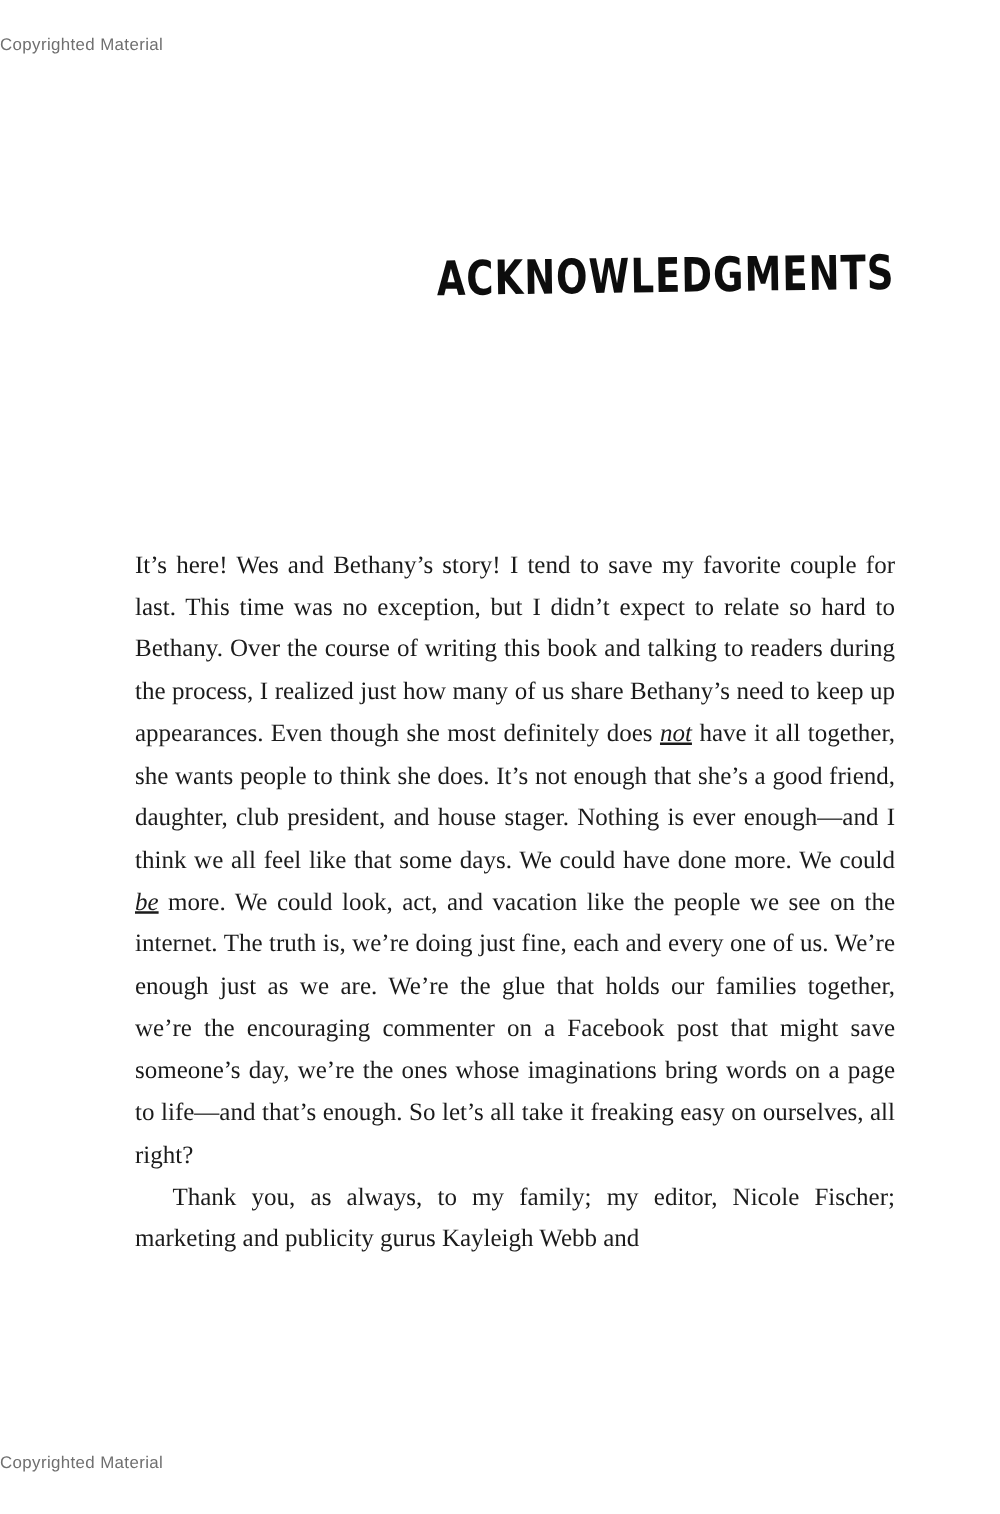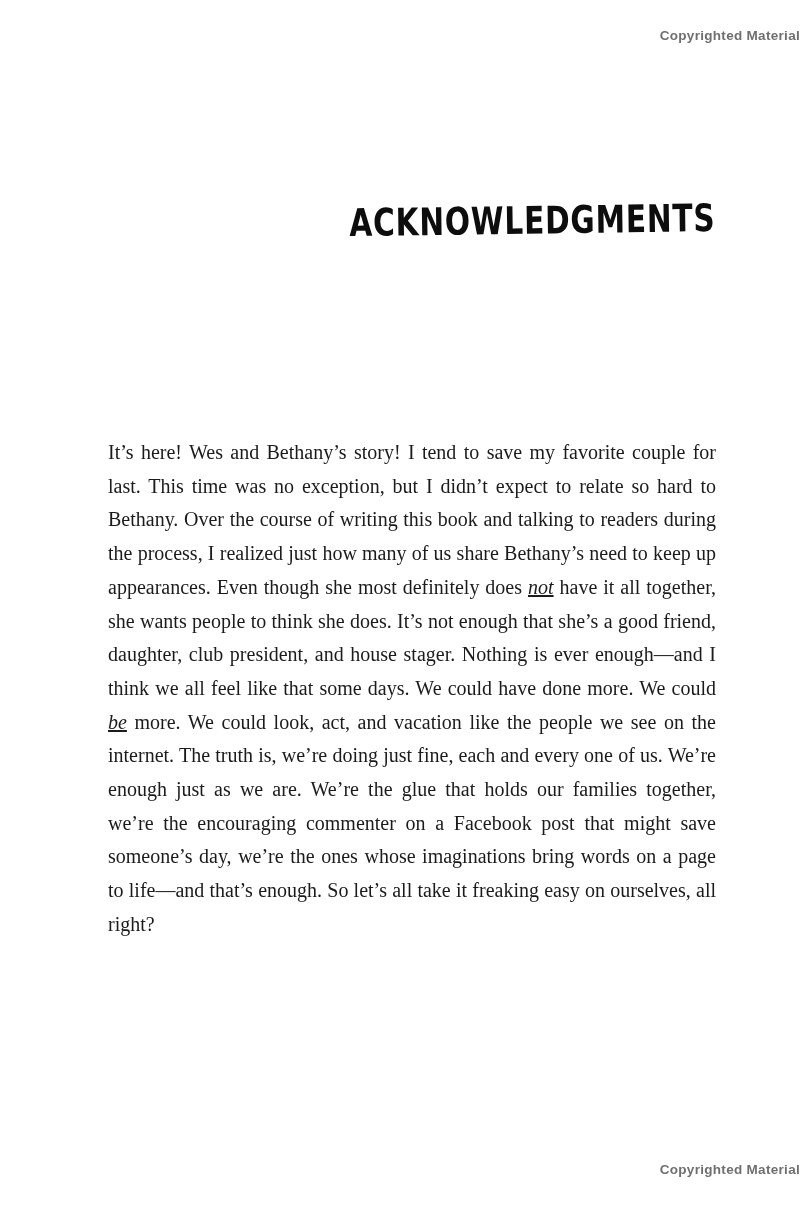--- a/index.html
+++ b/index.html
@@ -12,24 +12,24 @@
     width: 800px;
     height: 1211px;
     background: #ffffff;
     overflow: hidden;
     font-family: "Liberation Serif", serif;
   }
   .notice {
     position: absolute;
     left: 0;
     right: 0;
-    text-align: right;
+    text-align: left;
     font-family: "Liberation Sans", sans-serif;
     font-size: 13.5px;
-    font-weight: bold;
+    font-weight: normal;
     letter-spacing: 0.3px;
     color: #6f6f6f;
   }
   .notice.top { top: 28px; }
   .notice.bottom { top: 1162px; }
   .heading {
     position: absolute;
     top: 196px;
     right: 84px;
     margin: 0;
@@ -68,17 +68,18 @@
 
 <div class="page">
 
   <div class="notice top">Copyrighted Material</div>
 
   <h1 class="heading">ACKNOWLEDGMENTS</h1>
 
   <div class="body-block">
     <p class="para"><span>It’s here! Wes and Bethany’s story! I tend to save my favorite couple for last. This time was no exception, but I didn’t expect to relate so hard to Bethany. Over the course of writing this book and talking to readers during the process, I realized just how many of us share Bethany’s need to keep up appearances. Even though she most definitely does </span><em>not</em><span> have it all together, she wants people to think she does. It’s not enough that she’s a good friend, daughter, club president, and house stager. Nothing is ever enough—and I think we all feel like that some days. We could have done more. We could </span><em>be</em><span> more. We could look, act, and vacation like the people we see on the internet. The truth is, we’re doing just fine, each and every one of us. We’re enough just as we are. We’re the glue that holds our families together, we’re the encouraging commenter on a Facebook post that might save someone’s day, we’re the ones whose imaginations bring words on a page to life—and that’s enough. So let’s all take it freaking easy on ourselves, all right?</span></p>
 
+    <p class="para indent">Thank you, as always, to my family; my editor, Nicole Fischer; marketing and publicity gurus Kayleigh Webb and</p>
   </div>
 
   <div class="notice bottom">Copyrighted Material</div>
 
 </div>
 
 </body></html>

